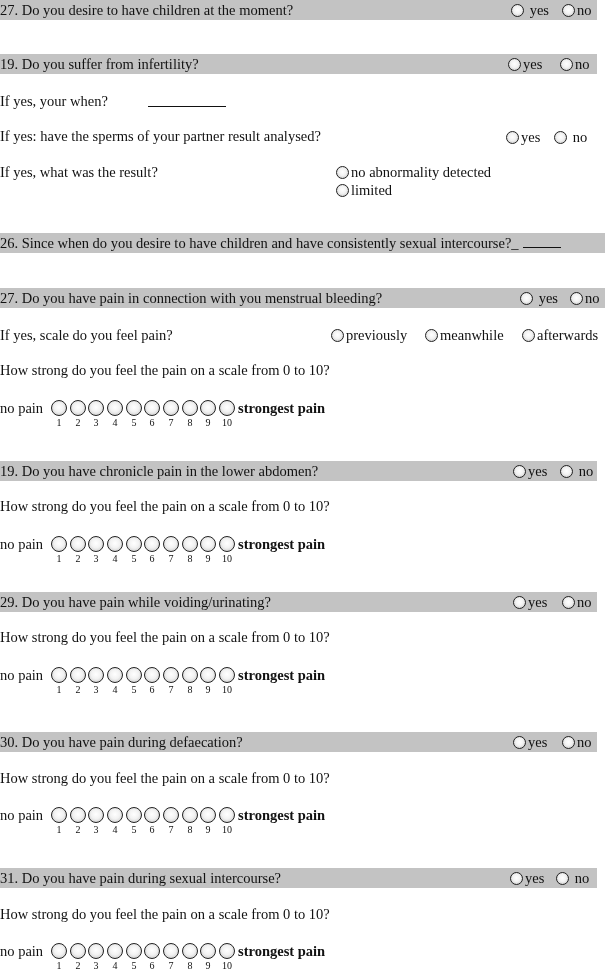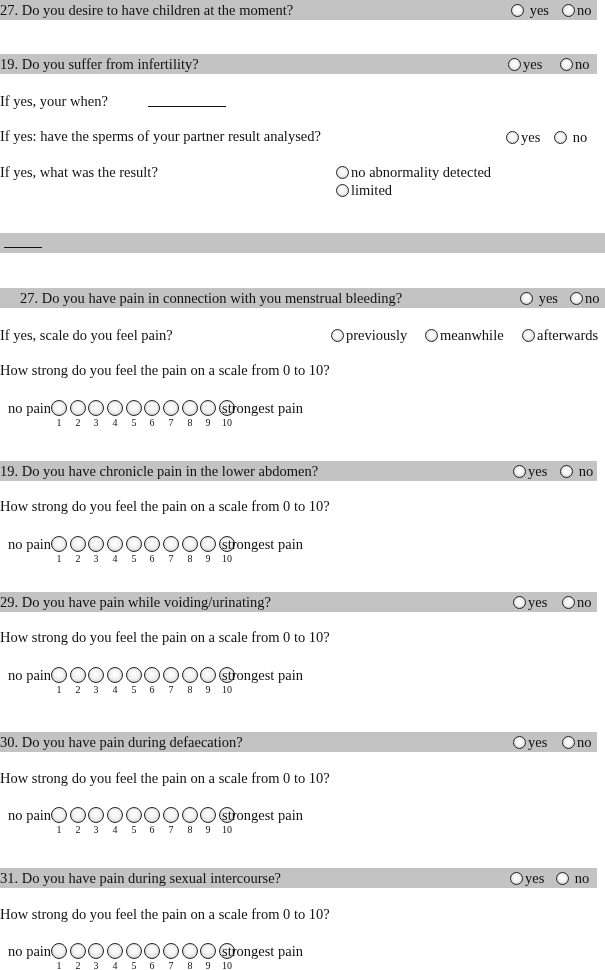--- a/index.html
+++ b/index.html
@@ -20,22 +20,22 @@
   }
   .opt { position: absolute; white-space: nowrap; line-height: 18px; }
   .opt .radio { margin-right: 2px; }
   .scale-row { position: absolute; left: 0; white-space: nowrap; }
   .scale-radios { position: absolute; left: 51px; top: 0; }
   .scale-radios .radio {
     position: absolute; top: 0; width: 16px; height: 16px; border-width: 1.8px;
   }
   .scale-nums { position: absolute; left: 51px; top: 17px; font-size: 10px; }
   .scale-nums span { position: absolute; width: 16px; text-align: center; }
-  .lbl-left { position: absolute; left: 0; top: -1px; margin-left: 8px; }
-  .lbl-right { position: absolute; left: 222px; top: -1px; }
+  .lbl-left { position: absolute; left: 0; top: -1px; }
+  .lbl-right { position: absolute; left: 238px; top: -1px; font-weight: bold; }
   .blank { display: inline-block; border-bottom: 1px solid #111; }
 </style>
 </head>
 <body>
 
 <div class="bar" style="top:0;width:597px;"></div>
 <div class="abs" style="left:0;top:1px;">27. Do you desire to have children at the moment?</div>
 <div class="opt" style="left:511px;top:1px;"><span class="radio"></span> <span>yes</span></div>
 <div class="opt" style="left:562px;top:1px;"><span class="radio"></span><span>no</span></div>
 
@@ -49,24 +49,24 @@
 
 <div class="abs" style="left:0;top:127px;">If yes: have the sperms of your partner result analysed?</div>
 <div class="opt" style="left:506px;top:128px;"><span class="radio"></span><span>yes</span></div>
 <div class="opt" style="left:554px;top:128px;"><span class="radio"></span> <span>no</span></div>
 
 <div class="abs" style="left:0;top:163px;">If yes, what was the result?</div>
 <div class="opt" style="left:336px;top:163px;"><span class="radio"></span><span>no abnormality detected</span></div>
 <div class="opt" style="left:336px;top:181px;"><span class="radio"></span><span>limited</span></div>
 
 <div class="bar" style="top:233px;width:605px;"></div>
-<div class="abs" style="left:0;top:234px;"><span class="blank" style="width:38px;height:13px;margin-left:4px;"></span></div>
+<div class="abs" style="left:0;top:234px;"><span>26. Since when do you desire to have children and have consistently sexual intercourse?_</span><span class="blank" style="width:38px;height:13px;margin-left:4px;"></span></div>
 
 <div class="bar" style="top:288px;width:605px;"></div>
-<div class="abs" style="left:0;top:289px;margin-left:20px;">27. Do you have pain in connection with you menstrual bleeding?</div>
+<div class="abs" style="left:0;top:289px;">27. Do you have pain in connection with you menstrual bleeding?</div>
 <div class="opt" style="left:520px;top:289px;"><span class="radio"></span> <span>yes</span></div>
 <div class="opt" style="left:570px;top:289px;"><span class="radio"></span><span>no</span></div>
 
 <div class="abs" style="left:0;top:326px;">If yes, scale do you feel pain?</div>
 <div class="opt" style="left:331px;top:326px;"><span class="radio"></span><span>previously</span></div>
 <div class="opt" style="left:425px;top:326px;"><span class="radio"></span><span>meanwhile</span></div>
 <div class="opt" style="left:522px;top:326px;"><span class="radio"></span><span>afterwards</span></div>
 
 <div class="abs" style="left:0;top:361px;">How strong do you feel the pain on a scale from 0 to 10?</div>
 <div class="scale-row" style="top:400px;">

